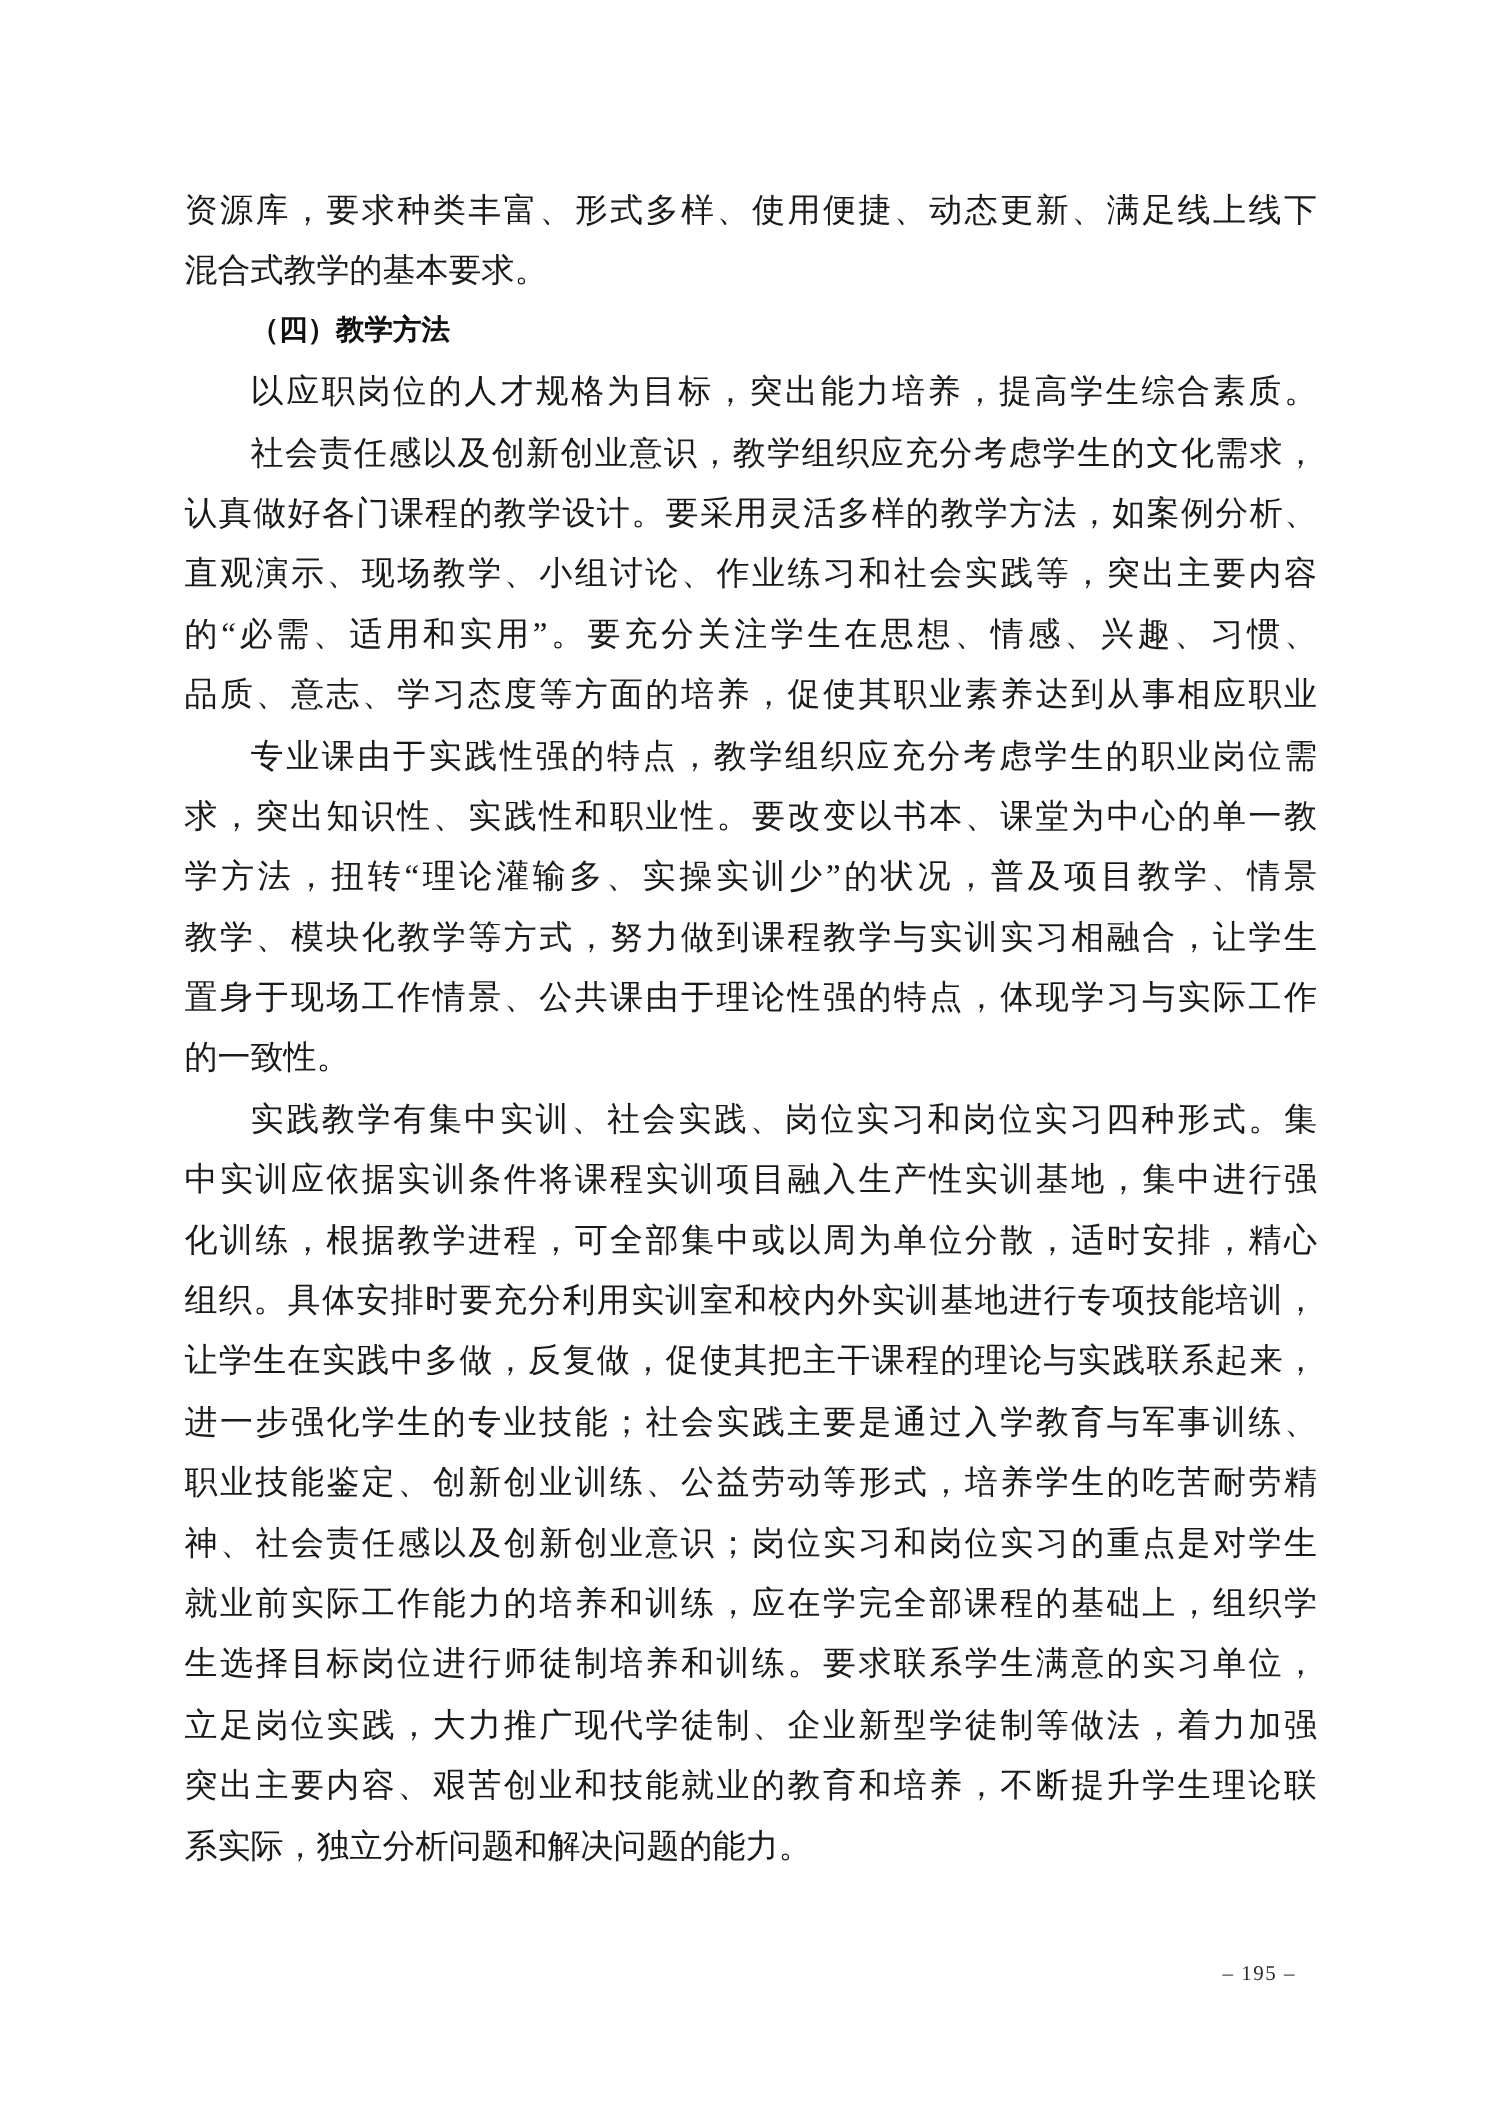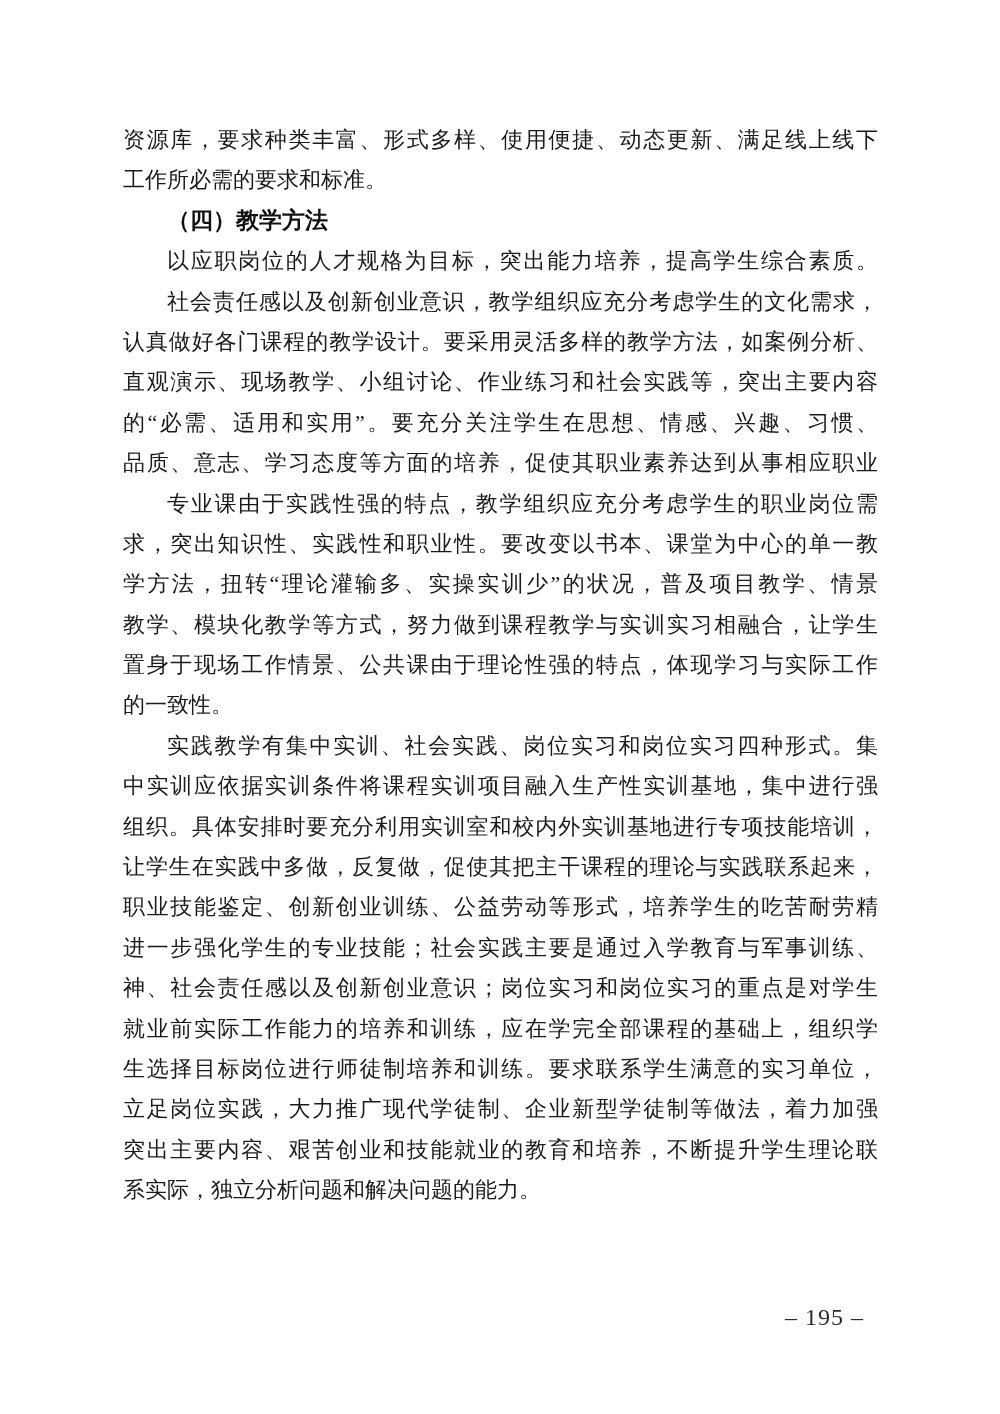--- a/index.html
+++ b/index.html
@@ -33,68 +33,69 @@
     text-align-last: justify;
   }
   .line.end {
     text-align-last: left;
   }
   .line.indent {
     text-indent: 44px;
   }
   .line.heading {
     font-weight: 700;
-    font-size: 23px;
+    font-size: 19px;
     text-align-last: left;
     text-indent: 44px;
     color: #111111;
   }
   .footer {
     position: absolute;
     top: 1303px;
     right: 136px;
-    font-size: 24px;
+    font-size: 14px;
     line-height: 28px;
     color: #2b2b2b;
     letter-spacing: 1px;
   }
 </style>
 </head>
 <body>
 
 <div class="page">
 
   <div class="text-block">
 
     <div class="line fill">资源库，要求种类丰富、形式多样、使用便捷、动态更新、满足线上线下</div>
-    <div class="line end">工作所必需的要求和标准。</div>
+    <div class="line end">混合式教学的基本要求。</div>
 
     <div class="line heading">（四）教学方法</div>
 
     <div class="line indent">以应职岗位的人才规格为目标，突出能力培养，提高学生综合素质。</div>
 
     <div class="line indent">社会责任感以及创新创业意识，教学组织应充分考虑学生的文化需求，</div>
     <div class="line">认真做好各门课程的教学设计。要采用灵活多样的教学方法，如案例分析、</div>
     <div class="line">直观演示、现场教学、小组讨论、作业练习和社会实践等，突出主要内容</div>
     <div class="line">的“必需、适用和实用”。要充分关注学生在思想、情感、兴趣、习惯、</div>
     <div class="line">品质、意志、学习态度等方面的培养，促使其职业素养达到从事相应职业</div>
 
     <div class="line indent">专业课由于实践性强的特点，教学组织应充分考虑学生的职业岗位需</div>
     <div class="line">求，突出知识性、实践性和职业性。要改变以书本、课堂为中心的单一教</div>
     <div class="line">学方法，扭转“理论灌输多、实操实训少”的状况，普及项目教学、情景</div>
     <div class="line">教学、模块化教学等方式，努力做到课程教学与实训实习相融合，让学生</div>
     <div class="line">置身于现场工作情景、公共课由于理论性强的特点，体现学习与实际工作</div>
     <div class="line end">的一致性。</div>
 
     <div class="line indent">实践教学有集中实训、社会实践、岗位实习和岗位实习四种形式。集</div>
     <div class="line">中实训应依据实训条件将课程实训项目融入生产性实训基地，集中进行强</div>
+    <div class="line">化训练，根据教学进程，可全部集中或以周为单位分散，适时安排，精心</div>
     <div class="line">组织。具体安排时要充分利用实训室和校内外实训基地进行专项技能培训，</div>
     <div class="line">让学生在实践中多做，反复做，促使其把主干课程的理论与实践联系起来，</div>
+    <div class="line">进一步强化学生的专业技能；社会实践主要是通过入学教育与军事训练、</div>
     <div class="line">职业技能鉴定、创新创业训练、公益劳动等形式，培养学生的吃苦耐劳精</div>
-    <div class="line">进一步强化学生的专业技能；社会实践主要是通过入学教育与军事训练、</div>
     <div class="line">神、社会责任感以及创新创业意识；岗位实习和岗位实习的重点是对学生</div>
     <div class="line">就业前实际工作能力的培养和训练，应在学完全部课程的基础上，组织学</div>
     <div class="line">生选择目标岗位进行师徒制培养和训练。要求联系学生满意的实习单位，</div>
     <div class="line">立足岗位实践，大力推广现代学徒制、企业新型学徒制等做法，着力加强</div>
     <div class="line">突出主要内容、艰苦创业和技能就业的教育和培养，不断提升学生理论联</div>
     <div class="line end">系实际，独立分析问题和解决问题的能力。</div>
 
   </div>
 
   <div class="footer">

